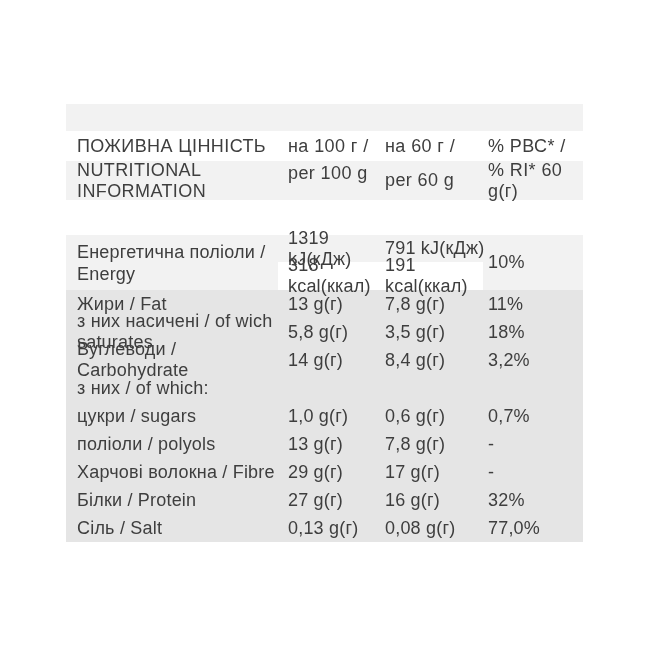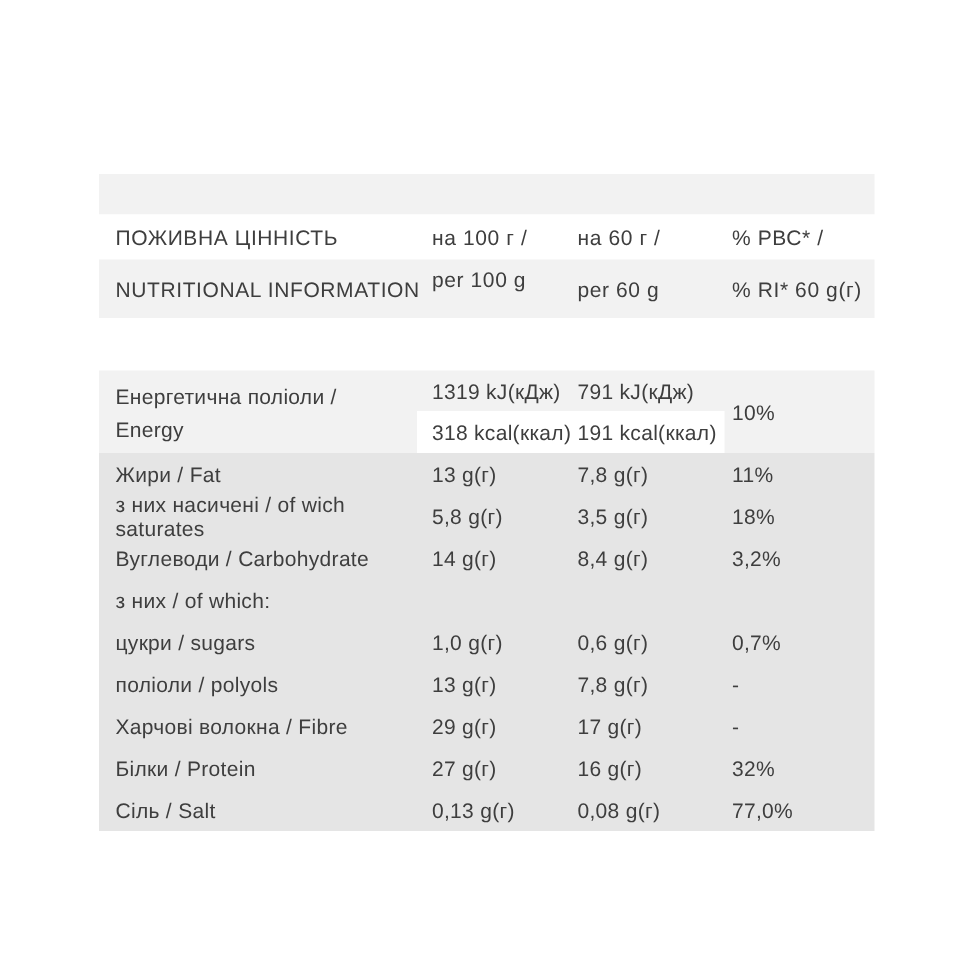--- a/index.html
+++ b/index.html
@@ -7,23 +7,23 @@
     margin: 0; padding: 0;
     width: 650px; height: 650px;
     background: #ffffff;
     font-family: "Liberation Sans", sans-serif;
     color: #3e3e3e;
   }
   .page { position: relative; width: 650px; height: 650px; background: #ffffff; overflow: hidden; }
 
   .table-wrap {
     position: absolute;
-    left: 66px; top: 116px;
+    left: 66px; top: 104px;
     width: 517px;
-    font-size: 14px;
+    font-size: 18px;
     letter-spacing: 0.2px;
   }
 
   .band-gray { background: #f2f2f2; }
   .band-top { height: 27px; }
 
   .hrow1 { height: 30px; background: #ffffff; display: flex; align-items: center; letter-spacing: 0.4px; }
   .hrow2 { height: 39px; background: #f2f2f2; display: flex; align-items: center; letter-spacing: 0.4px; }
   .hrow2 .c-100 > span { display: inline-block; transform: translateY(-7px); }
 

